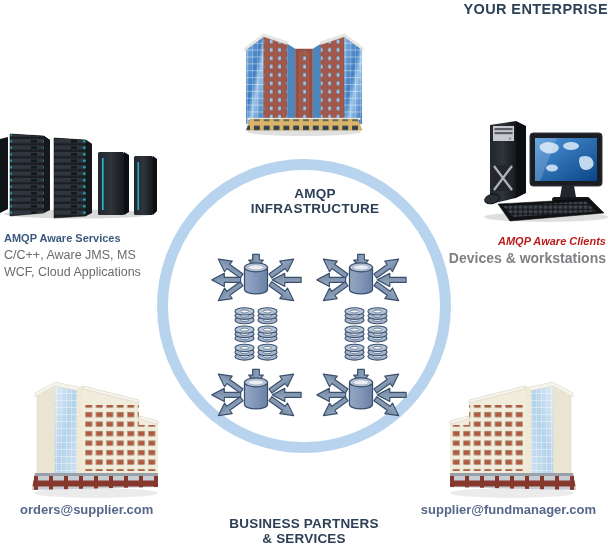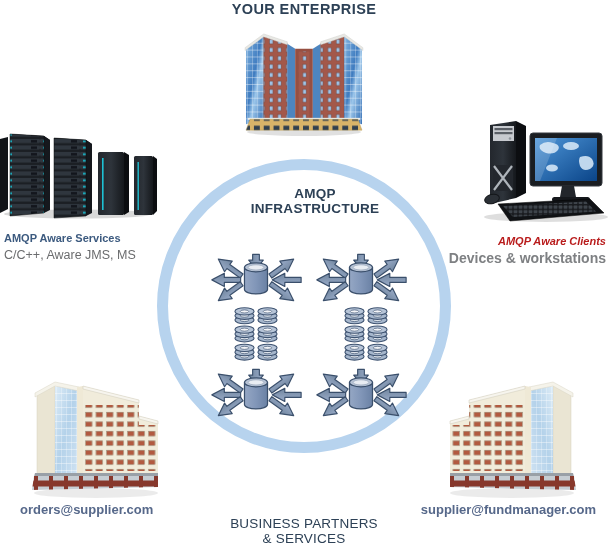--- a/index.html
+++ b/index.html
@@ -1,34 +1,34 @@
 <!DOCTYPE html>
 <html><head>
 <meta charset="utf-8">
 <style>
   html,body{margin:0;padding:0;background:#fff;}
   .canvas{position:relative;width:608px;height:550px;background:#fff;overflow:hidden;
           font-family:"Liberation Sans",sans-serif;}
   .abs{position:absolute;}
-  .top-title{top:1px;left:0;width:100%;text-align:center;font-size:14.5px;font-weight:bold;
+  .top-title{top:1px;left:0;width:100%;text-align:right;font-size:14.5px;font-weight:bold;
              color:#2d4156;letter-spacing:.4px;}
   .ring{left:157px;top:159px;width:272px;height:272px;border:11px solid #b7d3ee;border-radius:50%;
         box-shadow:inset 0 1px 1px rgba(255,255,255,.6);}
   .center-label{left:168px;top:186px;width:294px;text-align:center;font-size:13.5px;font-weight:bold;
                 color:#2d4156;line-height:15px;letter-spacing:.3px;}
   .side-heading{font-size:11px;font-weight:bold;color:#3c5a7f;line-height:17px;}
   .side-line{font-size:12.5px;color:#6b6c6e;line-height:16.5px;}
   .clients-sub{font-size:14px;font-weight:bold;color:#7e8083;line-height:16.5px;}
   .services-block{left:4px;top:230px;}
   .clients-block{right:2px;top:233px;text-align:right;}
   .clients-block .side-heading{color:#b91c1c;font-style:italic;}
   .email{font-size:13px;font-weight:bold;color:#56688a;}
   .email-left{left:20px;top:502px;}
   .email-right{right:12px;top:502px;}
-  .caption{top:516px;left:0;width:100%;text-align:center;font-size:13.5px;font-weight:normal;
+  .caption{top:516px;left:0;width:100%;text-align:center;font-size:13.5px;font-weight:bold;
            color:#2d4156;line-height:15px;letter-spacing:.2px;}
   svg{display:block;}
   .flip{transform:scaleX(-1);}
 </style>
 </head>
 <body>
 
 <div class="canvas">
 
   <svg width="0" height="0" style="position:absolute" aria-hidden="true">
@@ -193,20 +193,21 @@
       <rect x="102" y="33" width="1.6" height="52" fill="#1ec0d2"></rect>
       <polygon points="153,31 157,34 157,86 153,90" fill="#0b0d10"></polygon>
       <rect x="134" y="31" width="19" height="59" rx="1.5" fill="url(#towerGrad)"></rect>
       <rect x="137.5" y="37" width="1.4" height="48" fill="#1ec0d2"></rect>
     </svg>
   </div>
 
   <div class="abs services-block">
     <div class="side-heading">AMQP Aware Services</div>
     <div class="side-line">C/C++, Aware JMS, MS</div>
+    <div class="side-line">WCF, Cloud Applications</div>
   </div>
 
   <div class="abs" style="left:468px;top:113px">
     <svg width="140" height="113" viewBox="0 0 140 113">
       <ellipse cx="78" cy="104" rx="62" ry="5" fill="rgba(0,0,0,.13)"></ellipse>
       <polygon points="48,8 58,13 58,80 48,85" fill="#0c0e11"></polygon>
       <polygon points="22,12 48,8 48,85 22,91" fill="url(#towerGrad)"></polygon>
       <rect x="25" y="13" width="21" height="15" fill="#c7cacf"></rect>
       <rect x="26.5" y="15" width="18" height="2.2" fill="#5a5f66"></rect>
       <rect x="26.5" y="19" width="18" height="2.2" fill="#5a5f66"></rect>

